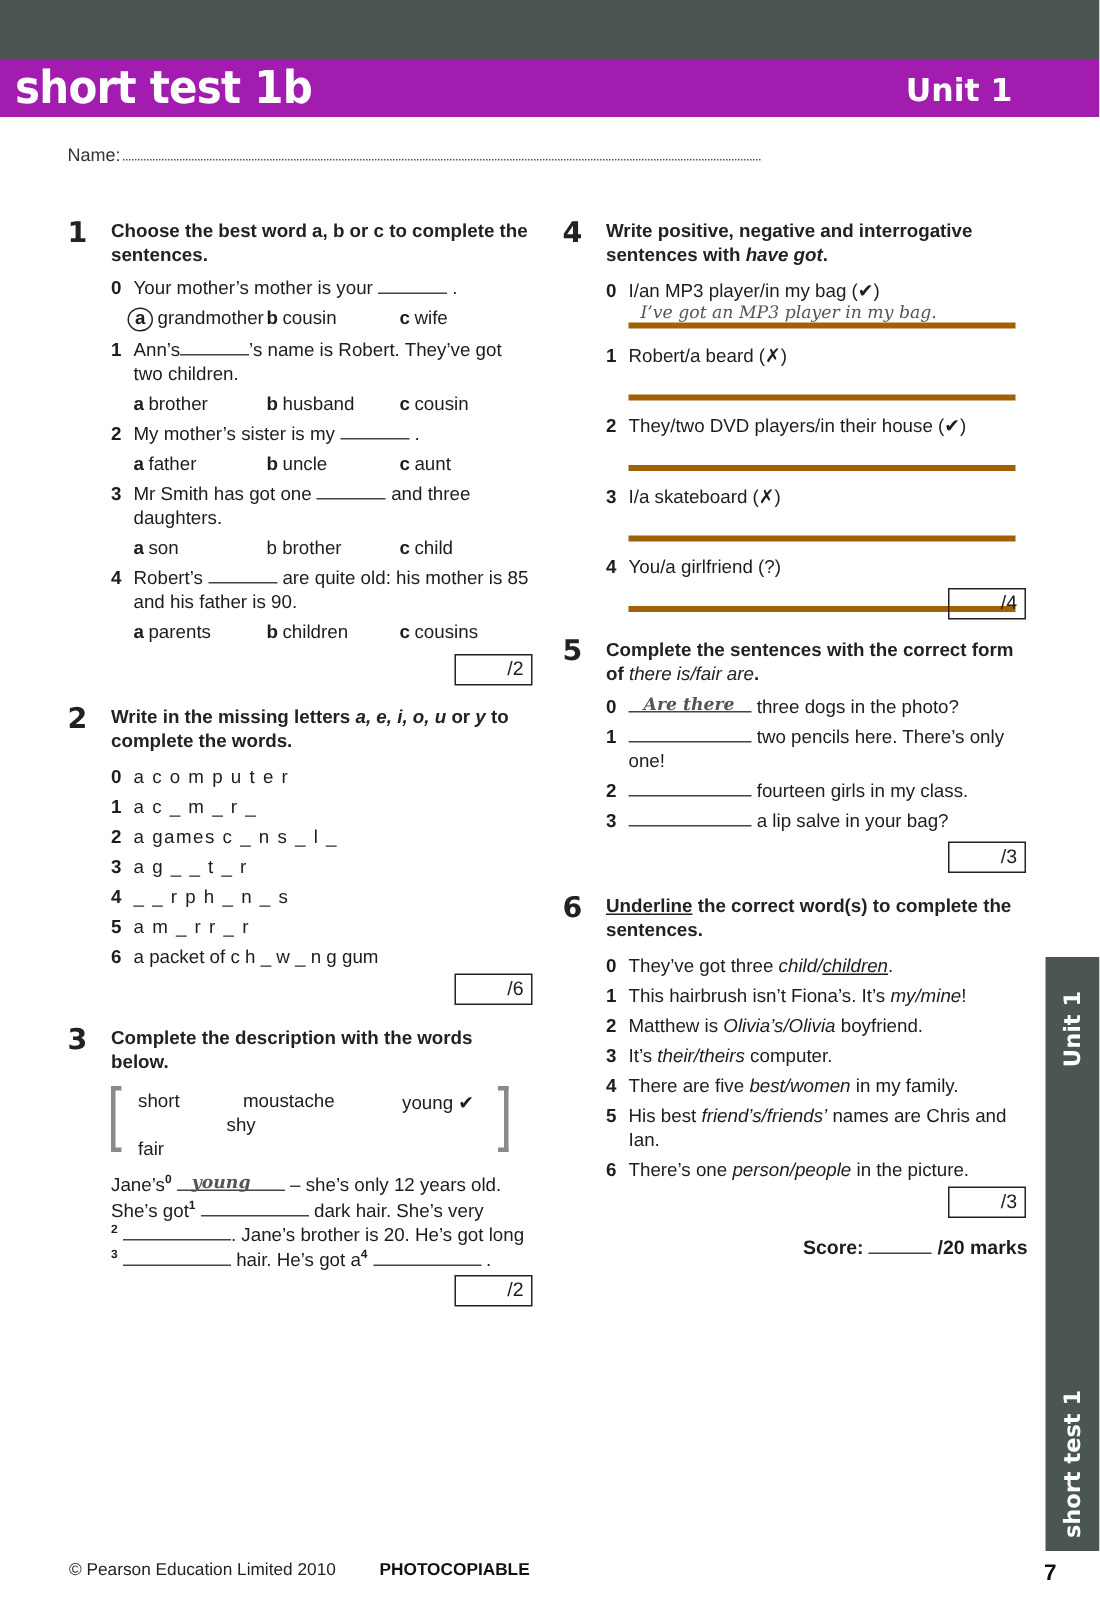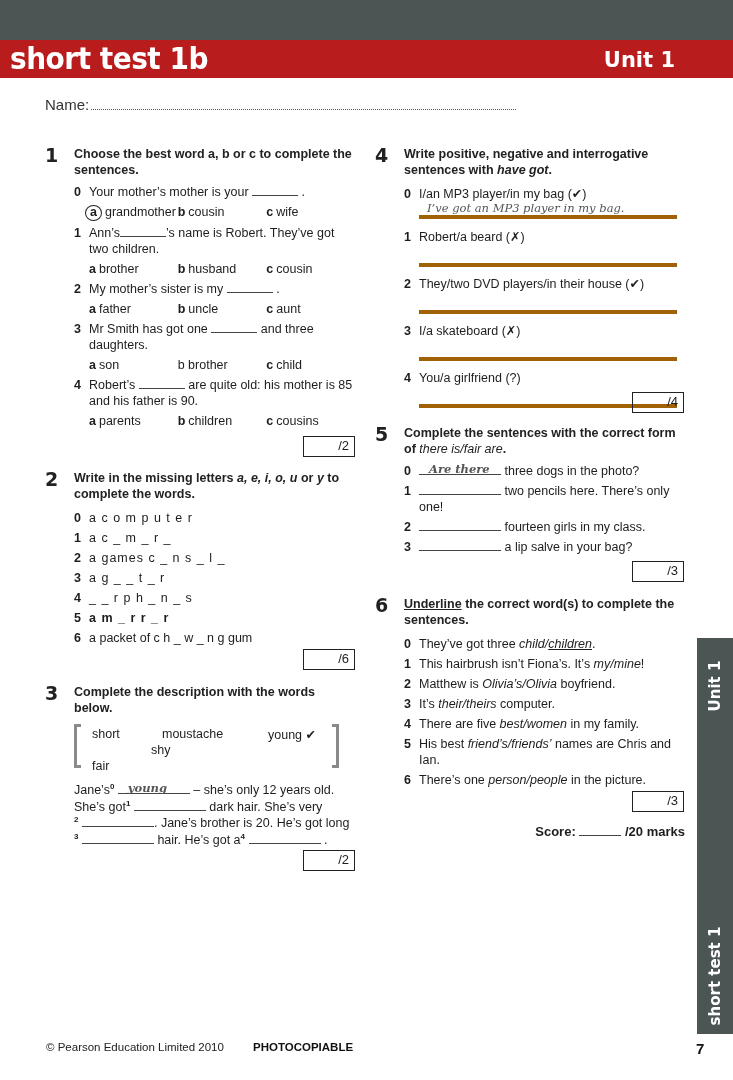--- a/index.html
+++ b/index.html
@@ -1,24 +1,24 @@
 <!DOCTYPE html>
 <html><head>
 <meta charset="utf-8">
 <style>
   * { box-sizing: border-box; margin: 0; padding: 0; }
   html, body { width: 733px; height: 1080px; background: #ffffff; overflow: hidden; }
   body { position: relative; font-family: "Liberation Sans", "DejaVu Sans", sans-serif; color: #1d1d1d; font-size: 12.5px; }
 
   .top-band { position: absolute; left: 0; top: 0; width: 733px; height: 40px; background: #4a5554; }
-  .header-bar { position: absolute; left: 0; top: 40px; width: 733px; height: 38px; background: #b91c1c; }
+  .header-bar { position: absolute; left: 0; top: 40px; width: 733px; height: 38px; background: #a21caf; }
   .header-title { position: absolute; left: 10px; top: 2px; font-family: "DejaVu Sans", sans-serif; font-weight: bold; font-size: 28px; color: #ffffff; letter-spacing: -0.5px; transform: scaleY(1.08); }
   .header-unit { position: absolute; right: 58px; top: 8px; font-family: "DejaVu Sans", sans-serif; font-weight: bold; font-size: 21px; color: #ffffff; }
 
-  .name-row { position: absolute; left: 45px; top: 96px; font-size: 15px; color: #333; }
+  .name-row { position: absolute; left: 45px; top: 96px; font-size: 12px; color: #333; }
   .name-row .dots { display: inline-block; width: 425px; border-bottom: 1px dotted #555; height: 11px; vertical-align: baseline; margin-left: 2px; }
 
   .col { position: absolute; }
   .col-left { left: 45px; top: 146px; width: 310px; }
   .col-right { left: 375px; top: 146px; width: 310px; }
 
   .exercise { position: absolute; width: 310px; }
   .ex-num { position: absolute; left: 0; top: -2px; font-family: "DejaVu Sans", sans-serif; font-weight: bold; font-size: 19px; color: #222; }
   .ex-instr { margin-left: 29px; font-weight: bold; font-size: 12.5px; line-height: 16px; color: #222; }
   .ex-instr i { font-style: italic; }
@@ -134,21 +134,21 @@
 
   <div class="exercise" style="top:324px;">
     <div class="ex-num">2</div>
     <div class="ex-instr"><span>Write in the missing letters </span><i>a, e, i, o, u</i><span> or </span><i>y</i><span> to complete the words.</span></div>
     <div class="items" style="margin-top:8px;">
       <div class="item"><span class="n">0</span><span class="hand" style="font-family:'Liberation Sans',sans-serif;font-style:normal;color:#1d1d1d;font-size:12.5px;letter-spacing:1px;">a c o m p u t e r</span></div>
       <div class="item"><span class="n">1</span><span style="letter-spacing:1px;">a c _ m _ r _</span></div>
       <div class="item"><span class="n">2</span><span style="letter-spacing:1px;">a games c _ n s _ l _</span></div>
       <div class="item"><span class="n">3</span><span style="letter-spacing:1px;">a g _ _ t _ r</span></div>
       <div class="item"><span class="n">4</span><span style="letter-spacing:1px;">_ _ r p h _ n _ s</span></div>
-      <div class="item"><span class="n">5</span><span style="letter-spacing:1px;font-weight:bold;">a m _ r r _ r</span></div>
+      <div class="item"><span class="n">5</span><span style="letter-spacing:1px;">a m _ r r _ r</span></div>
       <div class="item"><span class="n">6</span><span>a packet of c h _ w _ n g gum</span></div>
     </div>
     <div class="mark-box" style="top:179px;">/6</div>
   </div>
 
   <div class="exercise" style="top:538px;">
     <div class="ex-num">3</div>
     <div class="ex-instr">Complete the description with the words below.</div>
     <div class="word-box">
       <div class="bracket-l"></div>

